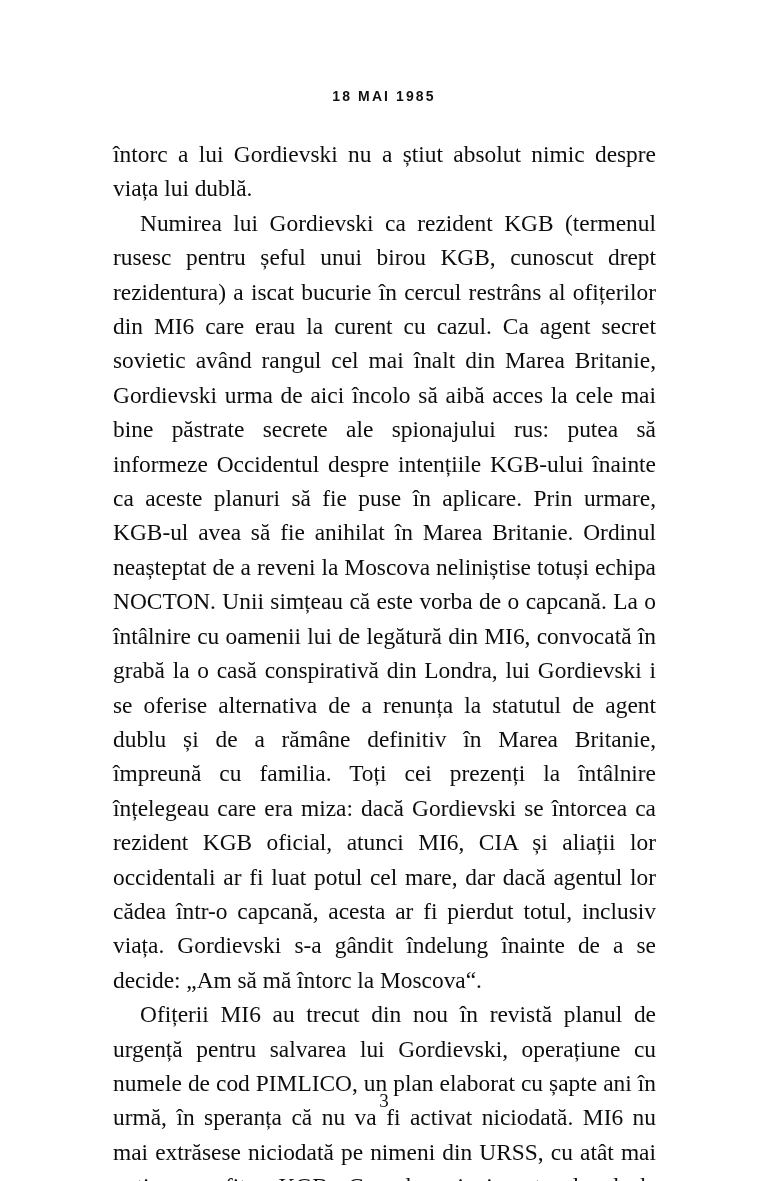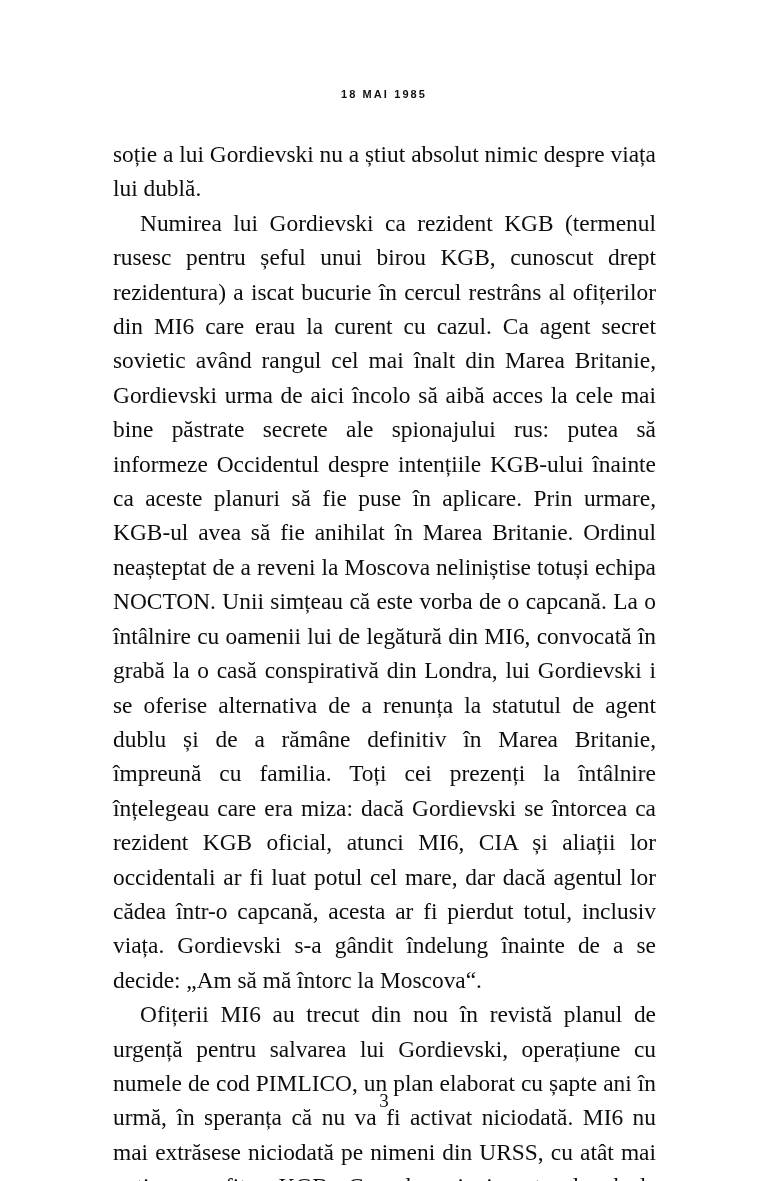--- a/index.html
+++ b/index.html
@@ -23,21 +23,21 @@
   }
 
   
   .running-head {
     position: absolute;
     top: 88px;
     left: 0;
     width: 768px;
     text-align: center;
     font-family: "Liberation Sans", "DejaVu Sans", sans-serif;
-    font-size: 11px;
+    font-size: 14px;
     font-weight: 700;
     letter-spacing: 2.1px;
     color: #111111;
     white-space: pre;
   }
 
   
   .text-block {
     position: absolute;
     top: 137px;
@@ -82,21 +82,21 @@
 </style>
 </head>
 <body>
 
 <div class="page">
 
   <div class="running-head">18 MAI 1985</div>
 
   <div class="text-block">
 
-    <p class="para">soție a lui Gordievski nu a știut absolut nimic despre viața lui dublă.</p>
+    <p class="para">întorc a lui Gordievski nu a știut absolut nimic despre viața lui dublă.</p>
 
     <p class="para indent"><span>Numirea lui Gordievski ca </span><span class="ital">rezident</span><span> KGB (termenul rusesc pentru șeful unui birou KGB, cunoscut drept </span><span class="ital">rezidentura</span><span>) a iscat bucurie în cercul restrâns al ofițerilor din MI6 care erau la curent cu cazul. Ca agent secret sovietic având rangul cel mai înalt din Marea Britanie, Gordievski urma de aici încolo să aibă acces la cele mai bine păstrate secrete ale spionajului rus: putea să informeze Occidentul despre intențiile KGB-ului înainte ca aceste planuri să fie puse în aplicare. Prin urmare, KGB-ul avea să fie anihilat în Marea Britanie. Ordinul neașteptat de a reveni la Moscova neliniștise totuși echipa NOCTON. Unii simțeau că este vorba de o capcană. La o întâlnire cu oamenii lui de legătură din MI6, convocată în grabă la o casă conspirativă din Londra, lui Gordievski i se oferise alternativa de a renunța la statutul de agent dublu și de a rămâne definitiv în Marea Britanie, împreună cu familia. Toți cei prezenți la întâlnire înțelegeau care era miza: dacă Gordievski se întorcea ca rezident KGB oficial, atunci MI6, CIA și aliații lor occidentali ar fi luat potul cel mare, dar dacă agentul lor cădea într-o capcană, acesta ar fi pierdut totul, inclusiv viața. Gordievski s-a gândit îndelung înainte de a se decide: „Am să mă întorc la Moscova“.</span></p>
 
     <p class="para indent">Ofițerii MI6 au trecut din nou în revistă planul de urgență pentru salvarea lui Gordievski, operațiune cu numele de cod PIMLICO, un plan elaborat cu șapte ani în urmă, în speranța că nu va fi activat niciodată. MI6 nu mai extrăsese niciodată pe nimeni din URSS, cu atât mai puțin un ofițer KGB. Complex și riscant, planul de evadare nu putea fi declanșat decât ca o ultimă soluție.</p>
 
   </div>
 
   <div class="folio">3</div>
 
 </div>

